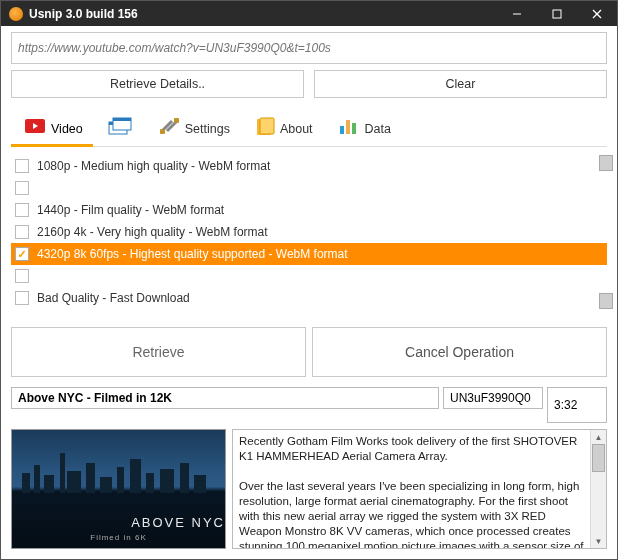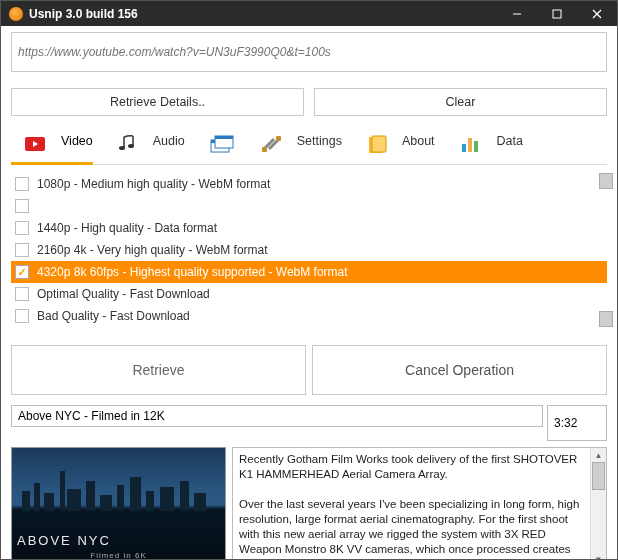--- a/index.html
+++ b/index.html
@@ -2,50 +2,50 @@
 <html><head>
 <meta charset="utf-8">
 <style>
   * { box-sizing: border-box; margin: 0; padding: 0; font-family: "Segoe UI", Tahoma, sans-serif; }
   body { background: #fff; width: 618px; height: 560px; overflow: hidden; border: 1px solid #555; }
   .titlebar { background: #2b2b2b; color: #fff; height: 25px; display: flex; align-items: center; padding: 0 0 0 8px; font-size: 12px; }
   .titlebar .app-icon { width: 14px; height: 14px; background: radial-gradient(circle at 40% 40%, #ffb347, #e07b00); border-radius: 50%; margin-right: 6px; }
   .titlebar .title { flex: 1; font-weight: 600; }
   .winbtn { width: 40px; height: 28px; display: flex; align-items: center; justify-content: center; color: #fff; }
   .content { padding: 6px 10px 10px 10px; }
-  .url-input { width: 100%; height: 40px; border: 1px solid #c9c9c9; padding: 6px 6px; font-size: 12px; color: #4d7c0f; font-style: italic; background: #fff; }
-  .btn-row { display: flex; gap: 10px; margin-top: 16px; }
+  .url-input { width: 100%; height: 32px; border: 1px solid #c9c9c9; padding: 6px 6px; font-size: 12px; color: #4d7c0f; font-style: italic; background: #fff; }
+  .btn-row { display: flex; gap: 10px; margin-top: 6px; }
   .big-btn { flex: 1; height: 28px; border: 1px solid #c9c9c9; background: #fff; font-size: 12.5px; color: #333; display: flex; align-items: center; justify-content: center; cursor: default; }
   .clear-btn { width: 130px; }
   .nav { display: flex; gap: 0; margin-top: 12px; border-bottom: 1px solid #ddd; }
-  .nav-item { display: flex; align-items: flex-start; gap: 14px; padding: 6px 12px 10px 12px; font-size: 12.5px; color: #333; }
+  .nav-item { display: flex; align-items: flex-end; gap: 4px; padding: 6px 12px 10px 12px; font-size: 12.5px; color: #333; }
   .nav-item.active { color: #000; }
   .nav-item.active::after { content: ""; position: absolute; left: 10px; right: auto; bottom: -1px; width: 72px; height: 3px; background: #f7a300; }
   .nav { position: relative; }
   .nav::after { content: ""; position: absolute; bottom: -1px; left: 0; width: 72px; height: 3px; background: #f7a300; }
   .qlist { margin-top: 8px; position: relative; }
   .qitem { display: flex; align-items: center; gap: 8px; height: 22px; font-size: 12px; color: #333; padding-left: 4px; }
   .qcheck { width: 14px; height: 14px; border: 1px solid #bbb; background: #fff; display: flex; align-items: center; justify-content: center; }
   .qitem.selected { background: #ff8c00; color: #fff; text-align: right; }
   .qitem.selected .qcheck { background: #fff; border-color: #aaa; }
   .qcheck.checked::after { content: "✓"; color: #f7a300; font-size: 11px; font-weight: bold; line-height: 1; }
   .scrollstub { position: absolute; right: -6px; top: 0; width: 14px; height: 16px; background: #cfcfcf; border: 1px solid #aaa; }
   .scrollstub.bot { top: auto; bottom: 0; }
   .dl-row { display: flex; gap: 6px; margin-top: 18px; }
   .dl-btn { flex: 1; height: 50px; border: 1px solid #c9c9c9; background: #fff; display: flex; align-items: center; justify-content: center; font-size: 14px; color: #666; }
   .cancel-btn { width: 160px; color: #555; }
   .info-row { display: flex; gap: 4px; margin-top: 10px; }
-  .info-title { flex: 1; height: 22px; border: 1px solid #bbb; padding: 2px 6px; font-size: 12px; }
+  .info-title { flex: 1; height: 22px; border: 1px solid #bbb; padding: 2px 6px; font-size: 12px; font-weight: bold; }
   .info-id { width: 100px; height: 22px; border: 1px solid #bbb; padding: 2px 6px; font-size: 12px; }
   .info-dur { width: 60px; height: 36px; border: 1px solid #bbb; padding: 2px 6px; font-size: 12px; }
   .lower { display: flex; gap: 6px; margin-top: 6px; height: 120px; }
   .thumb { width: 215px; height: 120px; border: 1px solid #999; position: relative; background: linear-gradient(to bottom, #1b3a5a 0%, #28547e 35%, #2d5a85 48%, #071523 52%, #050d15 100%); overflow: hidden; }
   .skyline { position: absolute; bottom: 55px; left: 0; right: 0; height: 40px; }
   .bld { position: absolute; bottom: 0; background: #0f2232; }
-  .thumb-text { position: absolute; bottom: 18px; left: 5px; right: 0; text-align: left; color: #e8e8e8; font-size: 13px; letter-spacing: 2px; font-weight: 300; }
+  .thumb-text { position: absolute; bottom: 18px; left: 12px; right: 0; text-align: right; color: #e8e8e8; font-size: 13px; letter-spacing: 2px; font-weight: 300; }
   .thumb-sub { position: absolute; bottom: 6px; left: 0; right: 0; text-align: center; color: #aaa; font-size: 8px; letter-spacing: 1px; }
   .desc-wrap { flex: 1; display: flex; border: 1px solid #bbb; }
   .desc { flex: 1; padding: 4px 6px; font-size: 11.5px; color: #222; line-height: 1.3; white-space: pre-line; overflow: hidden; }
   .desc-scroll { width: 16px; background: #f0f0f0; border-left: 1px solid #ddd; position: relative; }
   .desc-scroll .thumb-sc { position: absolute; top: 14px; left: 1px; right: 1px; height: 28px; background: #cfcfcf; border: 1px solid #aaa; }
   .desc-scroll .ar { position: absolute; left: 0; right: 0; height: 14px; display: flex; align-items: center; justify-content: center; font-size: 8px; color: #666; }
   .desc-scroll .ar.top { top: 0; } .desc-scroll .ar.bot { bottom: 0; }
   svg { display: block; }
 </style>
 </head>
@@ -82,30 +82,20 @@
 
   <div class="nav">
     <div class="nav-item active">
       <svg width="24" height="20">
           <rect x="2" y="3" width="20" height="14" rx="2" fill="#d22"></rect>
           <polygon points="10,7 10,13 15,10" fill="#fff"></polygon>
         </svg>
       <span>Video</span>
     </div>
     <div class="nav-item">
-      <svg width="22" height="20">
-          <path d="M7 3 L7 14" stroke="#333" stroke-width="1.5"></path>
-          <path d="M16 2 L16 12" stroke="#333" stroke-width="1.5"></path>
-          <path d="M7 3 Q12 1 16 2" stroke="#333" stroke-width="1.5" fill="none"></path>
-          <ellipse cx="5" cy="14" rx="3" ry="2" fill="#333"></ellipse>
-          <ellipse cx="14" cy="12" rx="3" ry="2" fill="#333"></ellipse>
-        </svg>
-      <span>Audio</span>
-    </div>
-    <div class="nav-item">
       <svg width="26" height="20">
           <rect x="2" y="6" width="18" height="12" fill="#fff" stroke="#2a7abf" stroke-width="1"></rect>
           <rect x="2" y="6" width="18" height="3" fill="#2a7abf"></rect>
           <rect x="6" y="2" width="18" height="12" fill="#fff" stroke="#2a7abf" stroke-width="1"></rect>
           <rect x="6" y="2" width="18" height="3" fill="#2a7abf"></rect>
         </svg>
     </div>
     <div class="nav-item">
       <svg width="24" height="20">
           <line x1="5" y1="15" x2="15" y2="5" stroke="#888" stroke-width="3"></line>
@@ -137,47 +127,47 @@
     <div class="scrollstub bot"></div>
   <div class="qitem">
         <div class="qcheck"></div>
         <span>1080p - Medium high quality  - WebM format</span>
       </div>
       <div class="qitem">
         <div class="qcheck"></div>
       </div>
       <div class="qitem">
         <div class="qcheck"></div>
-        <span>1440p - High quality  - Data format</span>
+        <span>1440p - Film quality  - WebM format</span>
       </div>
       <div class="qitem">
         <div class="qcheck"></div>
         <span>2160p 4k - Very high quality  - WebM format</span>
       </div>
       <div class="qitem selected">
         <div class="qcheck checked"></div>
         <span>4320p 8k 60fps - Highest quality supported   - WebM format</span>
       </div>
       <div class="qitem">
         <div class="qcheck"></div>
-        <span>Optimal Quality - Fast Download</span>
       </div>
       <div class="qitem">
         <div class="qcheck"></div>
         <span>Bad Quality - Fast Download</span>
       </div>
     </div>
 
   <div class="dl-row">
     <div class="dl-btn">Retrieve</div>
     <div class="dl-btn cancel-btn">Cancel Operation</div>
   </div>
 
   <div class="info-row">
     <input class="info-title" value="Above NYC - Filmed in 12K" style="">
+    <input class="info-id" value="UN3uF3990Q0" style="">
     <input class="info-dur" value="3:32" style="">
   </div>
 
   <div class="lower">
     <div class="thumb">
       <div class="skyline">
         <div class="bld" style="left:10px;width:8px;height:20px"></div>
         <div class="bld" style="left:22px;width:6px;height:28px"></div>
         <div class="bld" style="left:32px;width:10px;height:18px"></div>
         <div class="bld" style="left:48px;width:5px;height:40px"></div>

